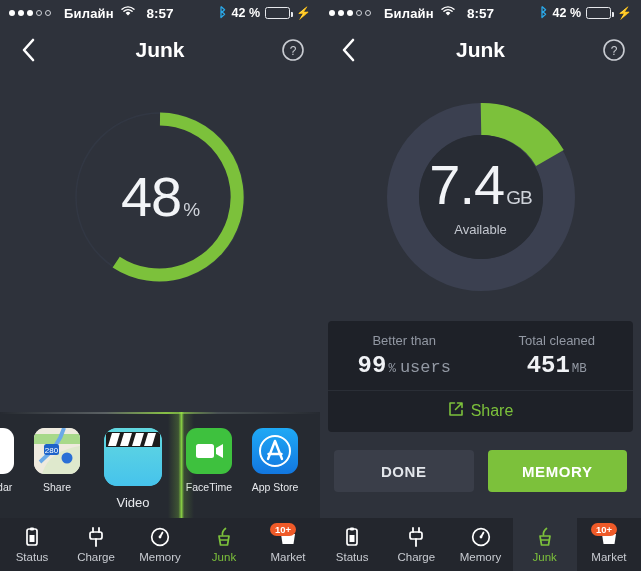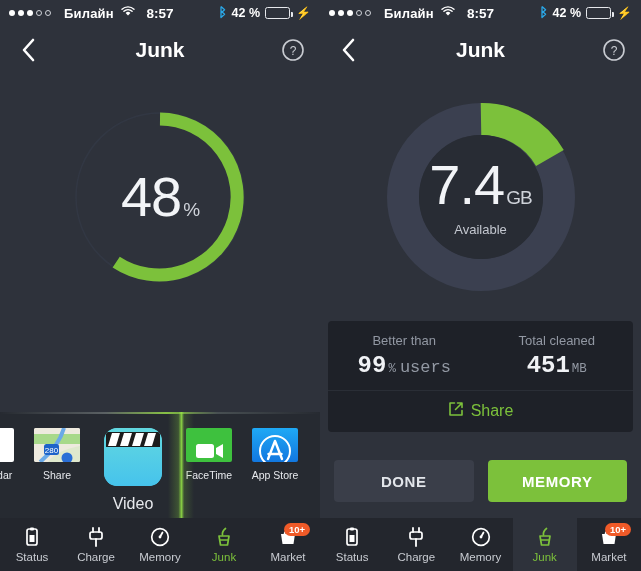--- a/index.html
+++ b/index.html
@@ -57,24 +57,24 @@
   .approw {
     position: absolute; left: 0; right: 0; top: 412px; height: 108px;
     background: #262a31; display: flex; align-items: flex-start; overflow: hidden;
   }
   .beam-line { position: absolute; top: 0; left: 0; right: 0; height: 2px;
     background: linear-gradient(90deg, rgba(255,255,255,0) 0%, rgba(190,200,195,.35) 33%, rgba(140,200,70,.95) 52%, rgba(150,165,160,.30) 68%, rgba(255,255,255,0) 100%); }
   .beam-col { position: absolute; top: 0; bottom: 0; left: 168px; width: 26px;
     background: linear-gradient(90deg, rgba(124,193,59,0) 0%, rgba(124,193,59,.28) 40%, rgba(150,230,70,.85) 52%, rgba(124,193,59,.22) 62%, rgba(124,193,59,0) 100%); }
   .app { width: 66px; display: flex; flex-direction: column; align-items: center; padding-top: 16px; flex: none; }
   .app.clipped { margin-left: -42px; }
-  .app .icon { width: 46px; height: 34px; border-radius: 2px; position: relative; overflow: hidden; }
+  .app .icon { width: 46px; height: 46px; border-radius: 11px; position: relative; overflow: hidden; }
   .app .name { margin-top: 7px; font-size: 10.5px; color: #e7e9ed; white-space: nowrap; }
   .app.big .icon { width: 58px; height: 58px; border-radius: 13px; }
-  .app.big .name { font-size: 16px; margin-top: 9px; }
+  .app.big .name { font-size: 13px; margin-top: 9px; }
   .app.big { width: 86px; }
 
   .ic-calendar { background: #ffffff; }
   .ic-maps { background: linear-gradient(160deg,#f1efe6 0%,#eae7dc 100%); }
   .ic-video { background: linear-gradient(180deg,#5fd4e0 0%,#49c6e8 100%); }
   .ic-facetime { background: #3ec13e; }
   .ic-appstore { background: linear-gradient(180deg,#1fa9f5 0%,#1277e0 100%); }
 
   
   .stats-card { margin: 0 8px; background: #1e2128; border-radius: 4px; padding: 12px 0 0; }
@@ -83,31 +83,31 @@
   .stat-label { color: #9298a3; font-size: 13px; margin-bottom: 4px; }
   .stat-value { color: #f0f2f5; font-size: 24px; font-weight: bold; display: flex; align-items: baseline; justify-content: center; font-family: Liberation Mono, monospace; }
   .stat-unit { font-size: 12.5px; color: #9298a3; font-weight: normal; margin-left: 2px; }
   .stat-suffix { font-size: 17px; color: #9298a3; font-weight: normal; margin-left: 4px; }
   .share-row { border-top: 1px solid #2a2e36; display: flex; align-items: center; justify-content: center; gap: 7px; padding: 10px 0 11px; cursor: pointer; }
   .share-text { color: #7cc13b; font-size: 16px; }
 
   
   .actions { display: flex; gap: 14px; padding: 18px 14px 0; }
   .btn { flex: 1; height: 42px; border-radius: 4px; display: flex; align-items: center; justify-content: center;
-         font-size: 15px; font-weight: bold; letter-spacing: .6px; cursor: pointer; border: none; margin-top: 10px; }
+         font-size: 15px; font-weight: bold; letter-spacing: .6px; cursor: pointer; border: none; }
   .btn-done { background: #3a3e49; color: #e3e6eb; }
   .btn-memory { background: #7cc13b; color: #ffffff; }
 
   
   .tabbar { position: absolute; left: 0; right: 0; bottom: 0; height: 53px; background: #23262d; display: flex; }
   .tab { flex: 1; display: flex; flex-direction: column; align-items: center; justify-content: center; gap: 3px; cursor: pointer; position: relative; }
   .tab .tlabel { font-size: 11.5px; color: #c9ccd2; }
   .tab.active .tlabel { color: #7cc13b; }
   .tab.active.hl { background: #2e323b; }
-  .badge { position: absolute; top: 5px; right: 10px; background: #ef5a28; color: #fff; font-size: 9.5px; font-weight: bold;
+  .badge { position: absolute; top: 5px; right: 24px; background: #ef5a28; color: #fff; font-size: 9.5px; font-weight: bold;
            border-radius: 9px; padding: 1.5px 5px; line-height: 1.1; }
   .ticon { height: 22px; display: flex; align-items: center; justify-content: center; }
 </style>
 </head>
 <body>
 
 <div class="stage">
 
   <div class="panel left">
 

